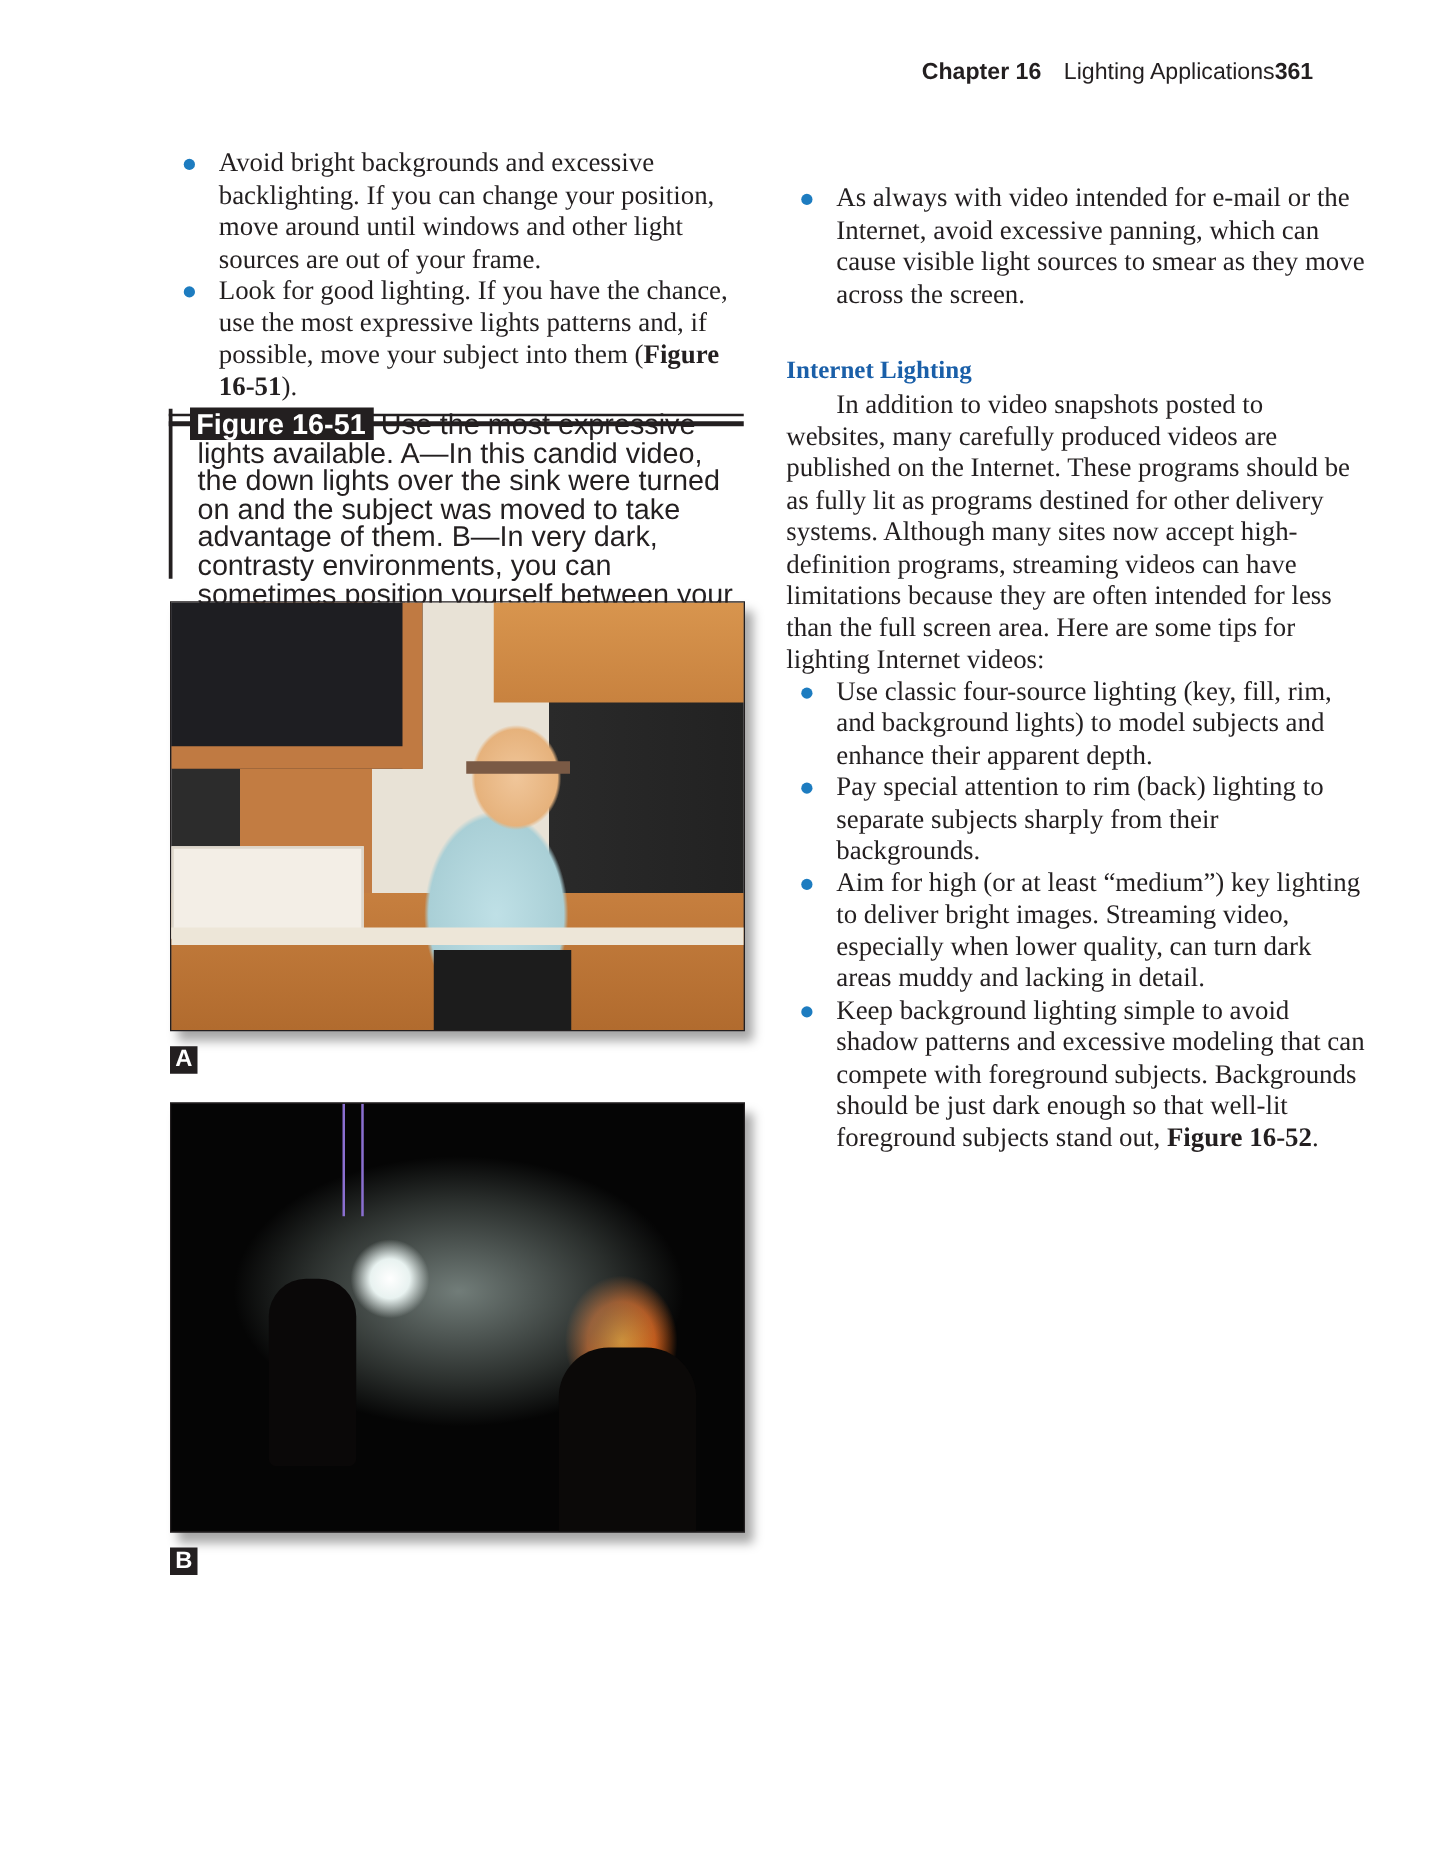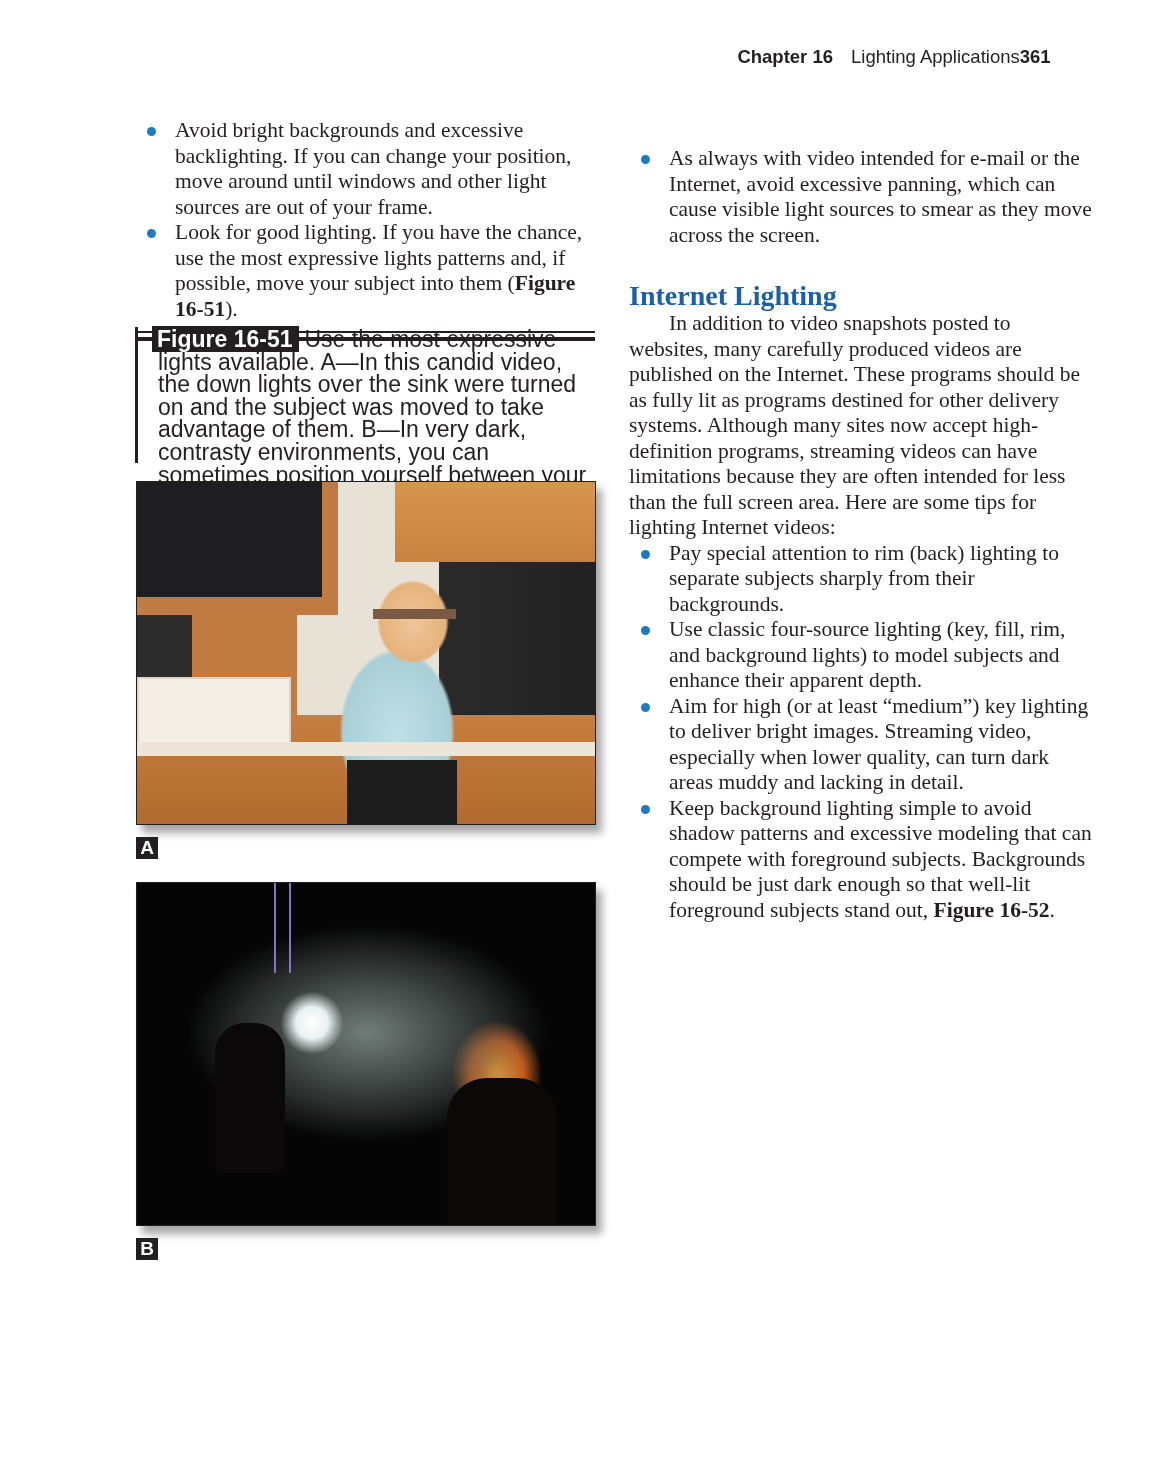--- a/index.html
+++ b/index.html
@@ -14,21 +14,21 @@
     .col { position: absolute; font-family: "Liberation Serif", serif; font-size: 21.5px; line-height: 25.5px; }
     .col-left { left: 135px; top: 98px; width: 465px; margin-top: 20px; }
     .col-right { left: 629px; top: 98px; width: 465px; margin-top: 48px; }
 
     ul.bullets { list-style: none; margin: 0; padding: 0; }
     ul.bullets li { position: relative; padding-left: 40px; }
     ul.bullets li .dot { position: absolute; left: 12px; top: 9px; width: 9px; height: 9px; border-radius: 50%; background: #1d7cc0; }
     .para { text-indent: 40px; margin: 0; }
     .gap { height: 11px; }
 
-    h2.section { font-family: "Liberation Serif", serif; font-weight: bold; color: #1a5fa8; font-size: 28px; line-height: 30px; margin: 0; }
+    h2.section { font-family: "Liberation Serif", serif; font-weight: bold; color: #1a5fa8; font-size: 20px; line-height: 30px; margin: 0; }
 
     .fig-rule-top { position: absolute; left: 135px; top: 331px; width: 460px; height: 2px; background: #231f20; }
     .fig-rule-thick { position: absolute; left: 135px; top: 337px; width: 460px; height: 4px; background: #231f20; }
     .fig-caption { position: absolute; left: 135px; top: 327px; width: 460px; border-left: 3px solid #231f20;
       font-family: "Liberation Sans", sans-serif; font-size: 23px; line-height: 22.6px; padding-left: 20px; box-sizing: border-box; padding-top: 1px; height: 136px; }
     .fig-label { background: #231f20; color: #fff; font-weight: bold; padding: 0 6px 0 5px; margin-left: -6px; margin-right: 6px; }
 
     .photo { position: absolute; border: 1px solid #231f20; box-shadow: 6px 8px 8px rgba(0,0,0,0.35); overflow: hidden; }
     .photo-a { left: 136px; top: 481px; width: 458px; height: 342px;
       background:
@@ -113,25 +113,25 @@
       <span>As always with video intended for e-mail or the Internet, avoid excessive panning, which can cause visible light sources to smear as they move across the screen.</span>
     </li>
   </ul>
   <div class="gap"></div>
   <div style="height:22px"></div>
   <h2 class="section">Internet Lighting</h2>
   <p class="para">In addition to video snapshots posted to websites, many carefully produced videos are published on the Internet. These programs should be as fully lit as programs destined for other delivery systems. Although many sites now accept high-definition programs, streaming videos can have limitations because they are often intended for less than the full screen area. Here are some tips for lighting Internet videos:</p>
   <ul class="bullets">
     <li>
       <span class="dot"></span>
-      <span>Pay special attention to rim (back) lighting to separate subjects sharply from their backgrounds.</span>
+      <span>Use classic four-source lighting (key, fill, rim, and background lights) to model subjects and enhance their apparent depth.</span>
     </li>
     <li>
       <span class="dot"></span>
-      <span>Use classic four-source lighting (key, fill, rim, and background lights) to model subjects and enhance their apparent depth.</span>
+      <span>Pay special attention to rim (back) lighting to separate subjects sharply from their backgrounds.</span>
     </li>
     <li>
       <span class="dot"></span>
       <span>Aim for high (or at least “medium”) key lighting to deliver bright images. Streaming video, especially when lower quality, can turn dark areas muddy and lacking in detail.</span>
     </li>
     <li>
       <span class="dot"></span>
       <span>Keep background lighting simple to avoid shadow patterns and excessive modeling that can compete with foreground subjects. Backgrounds should be just dark enough so that well-lit foreground subjects stand out, </span><b>Figure 16-52</b><span>.</span>
     </li>
   </ul>

